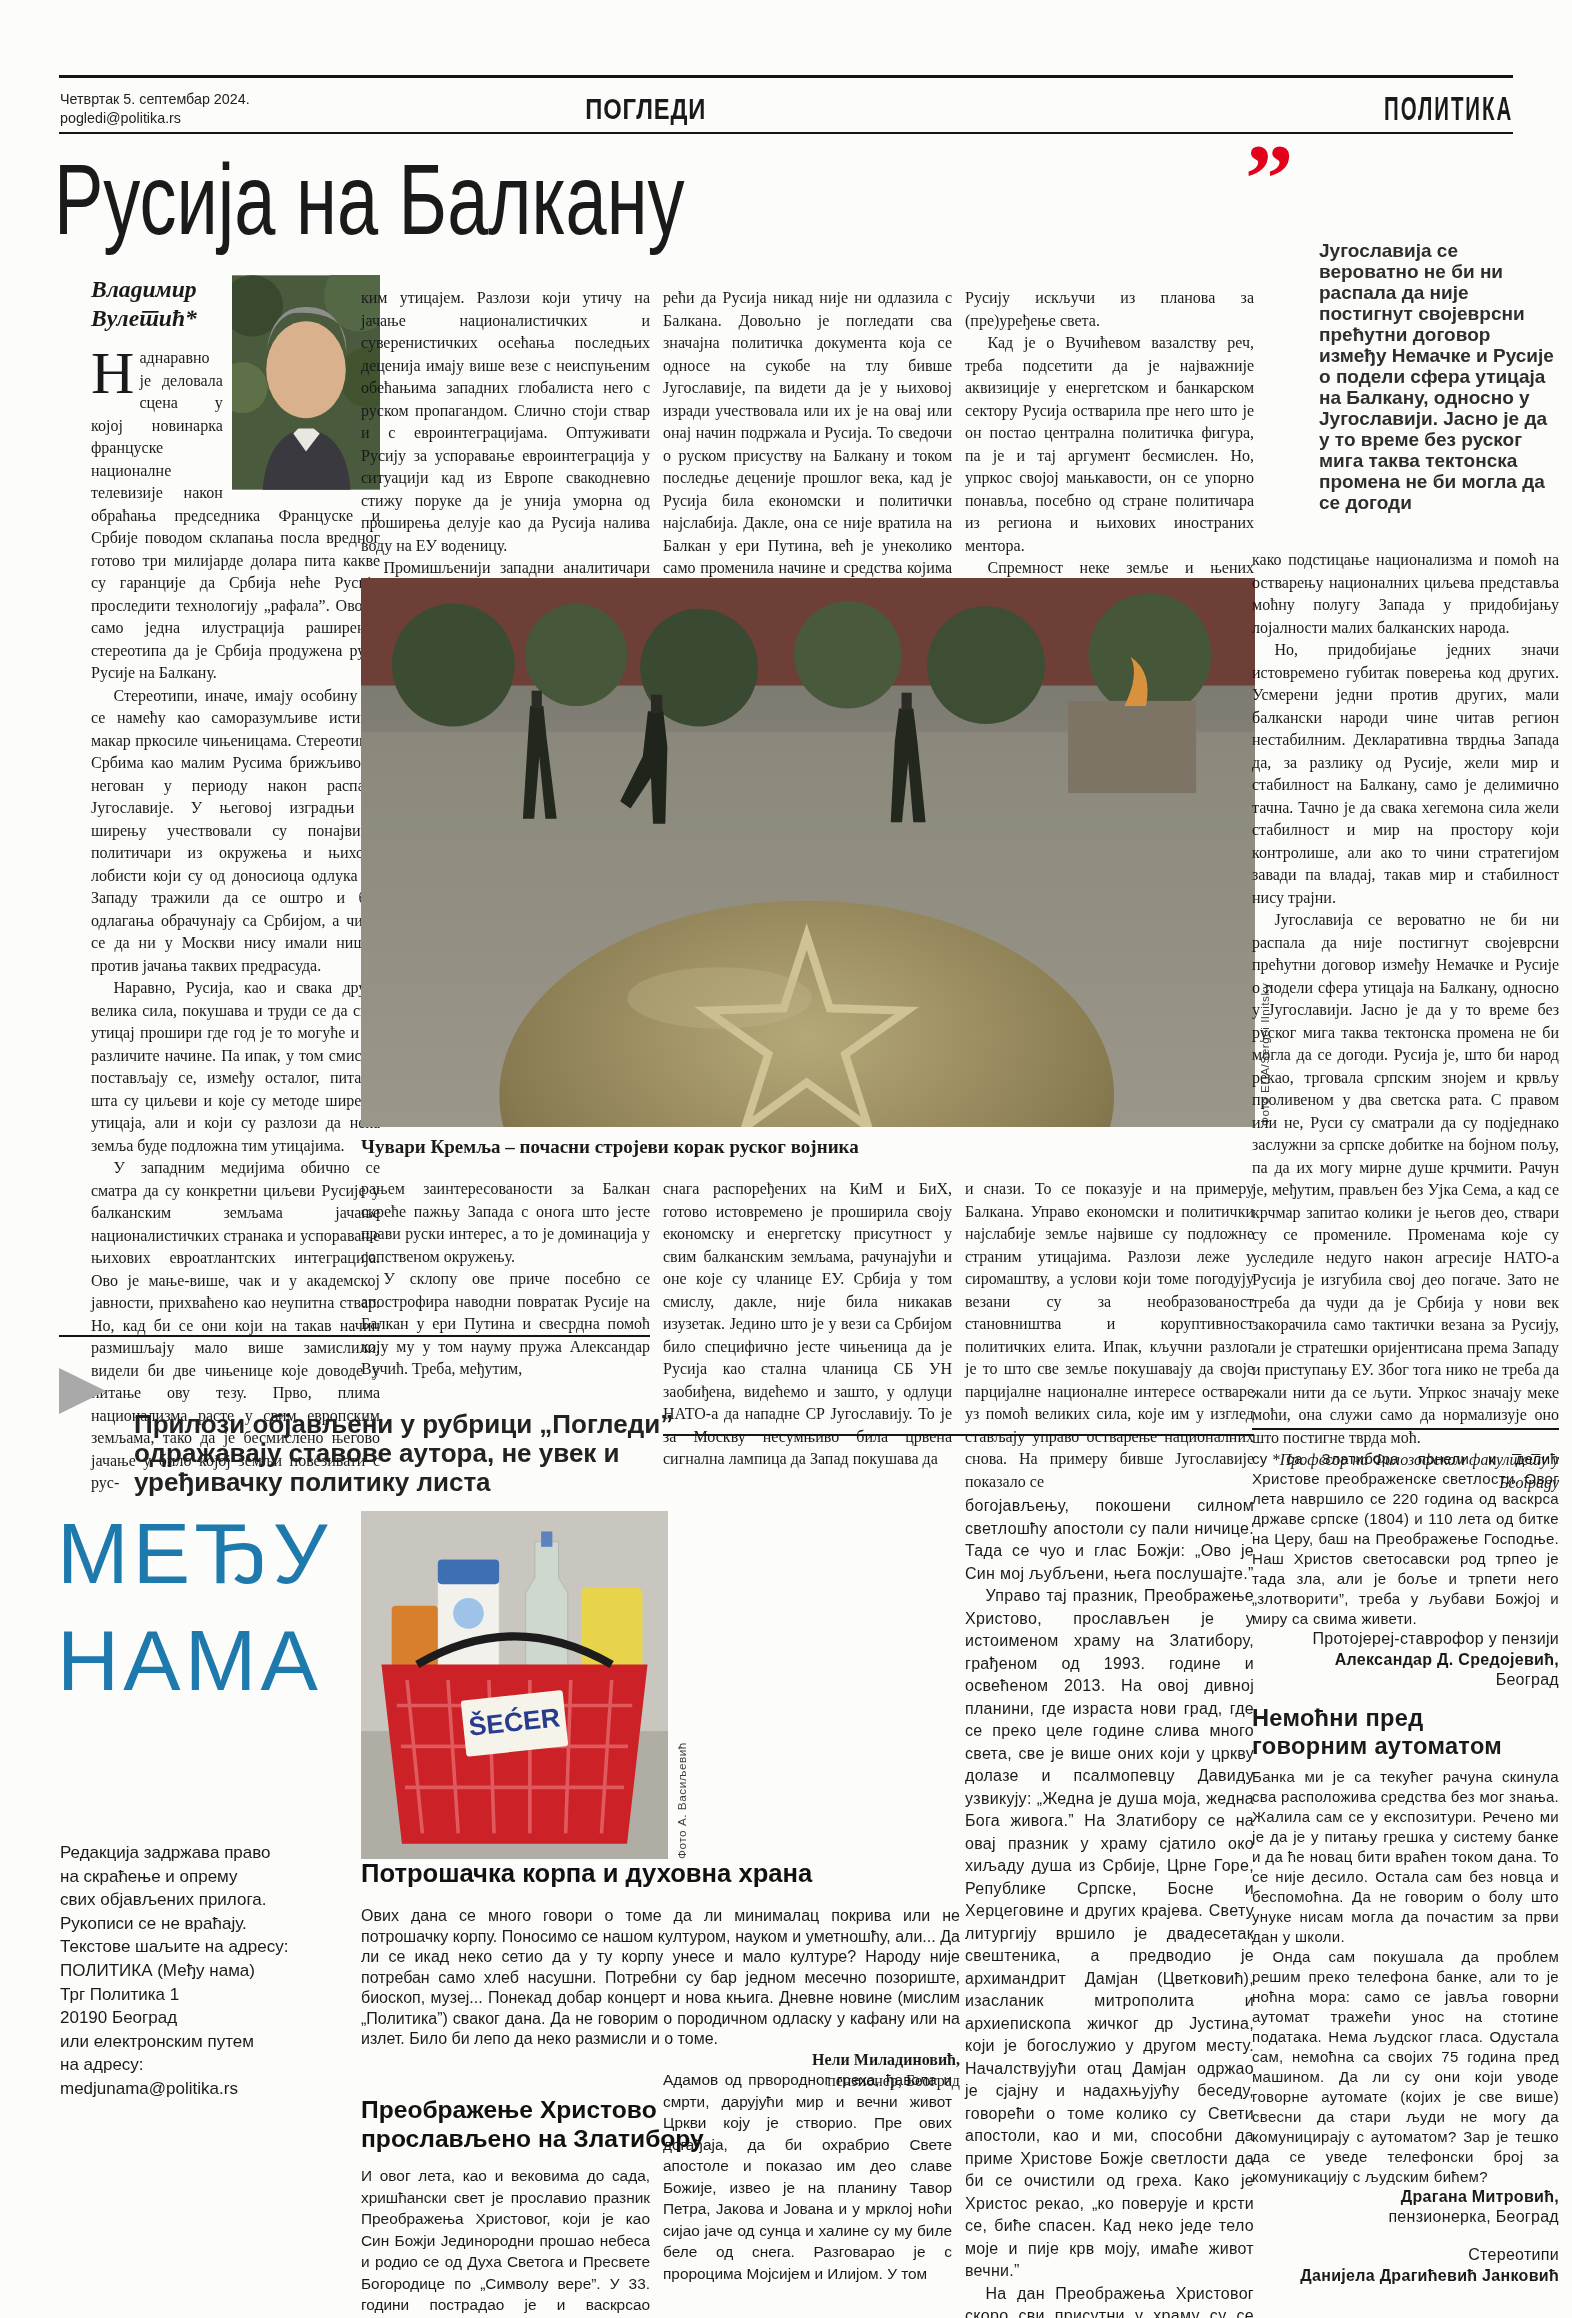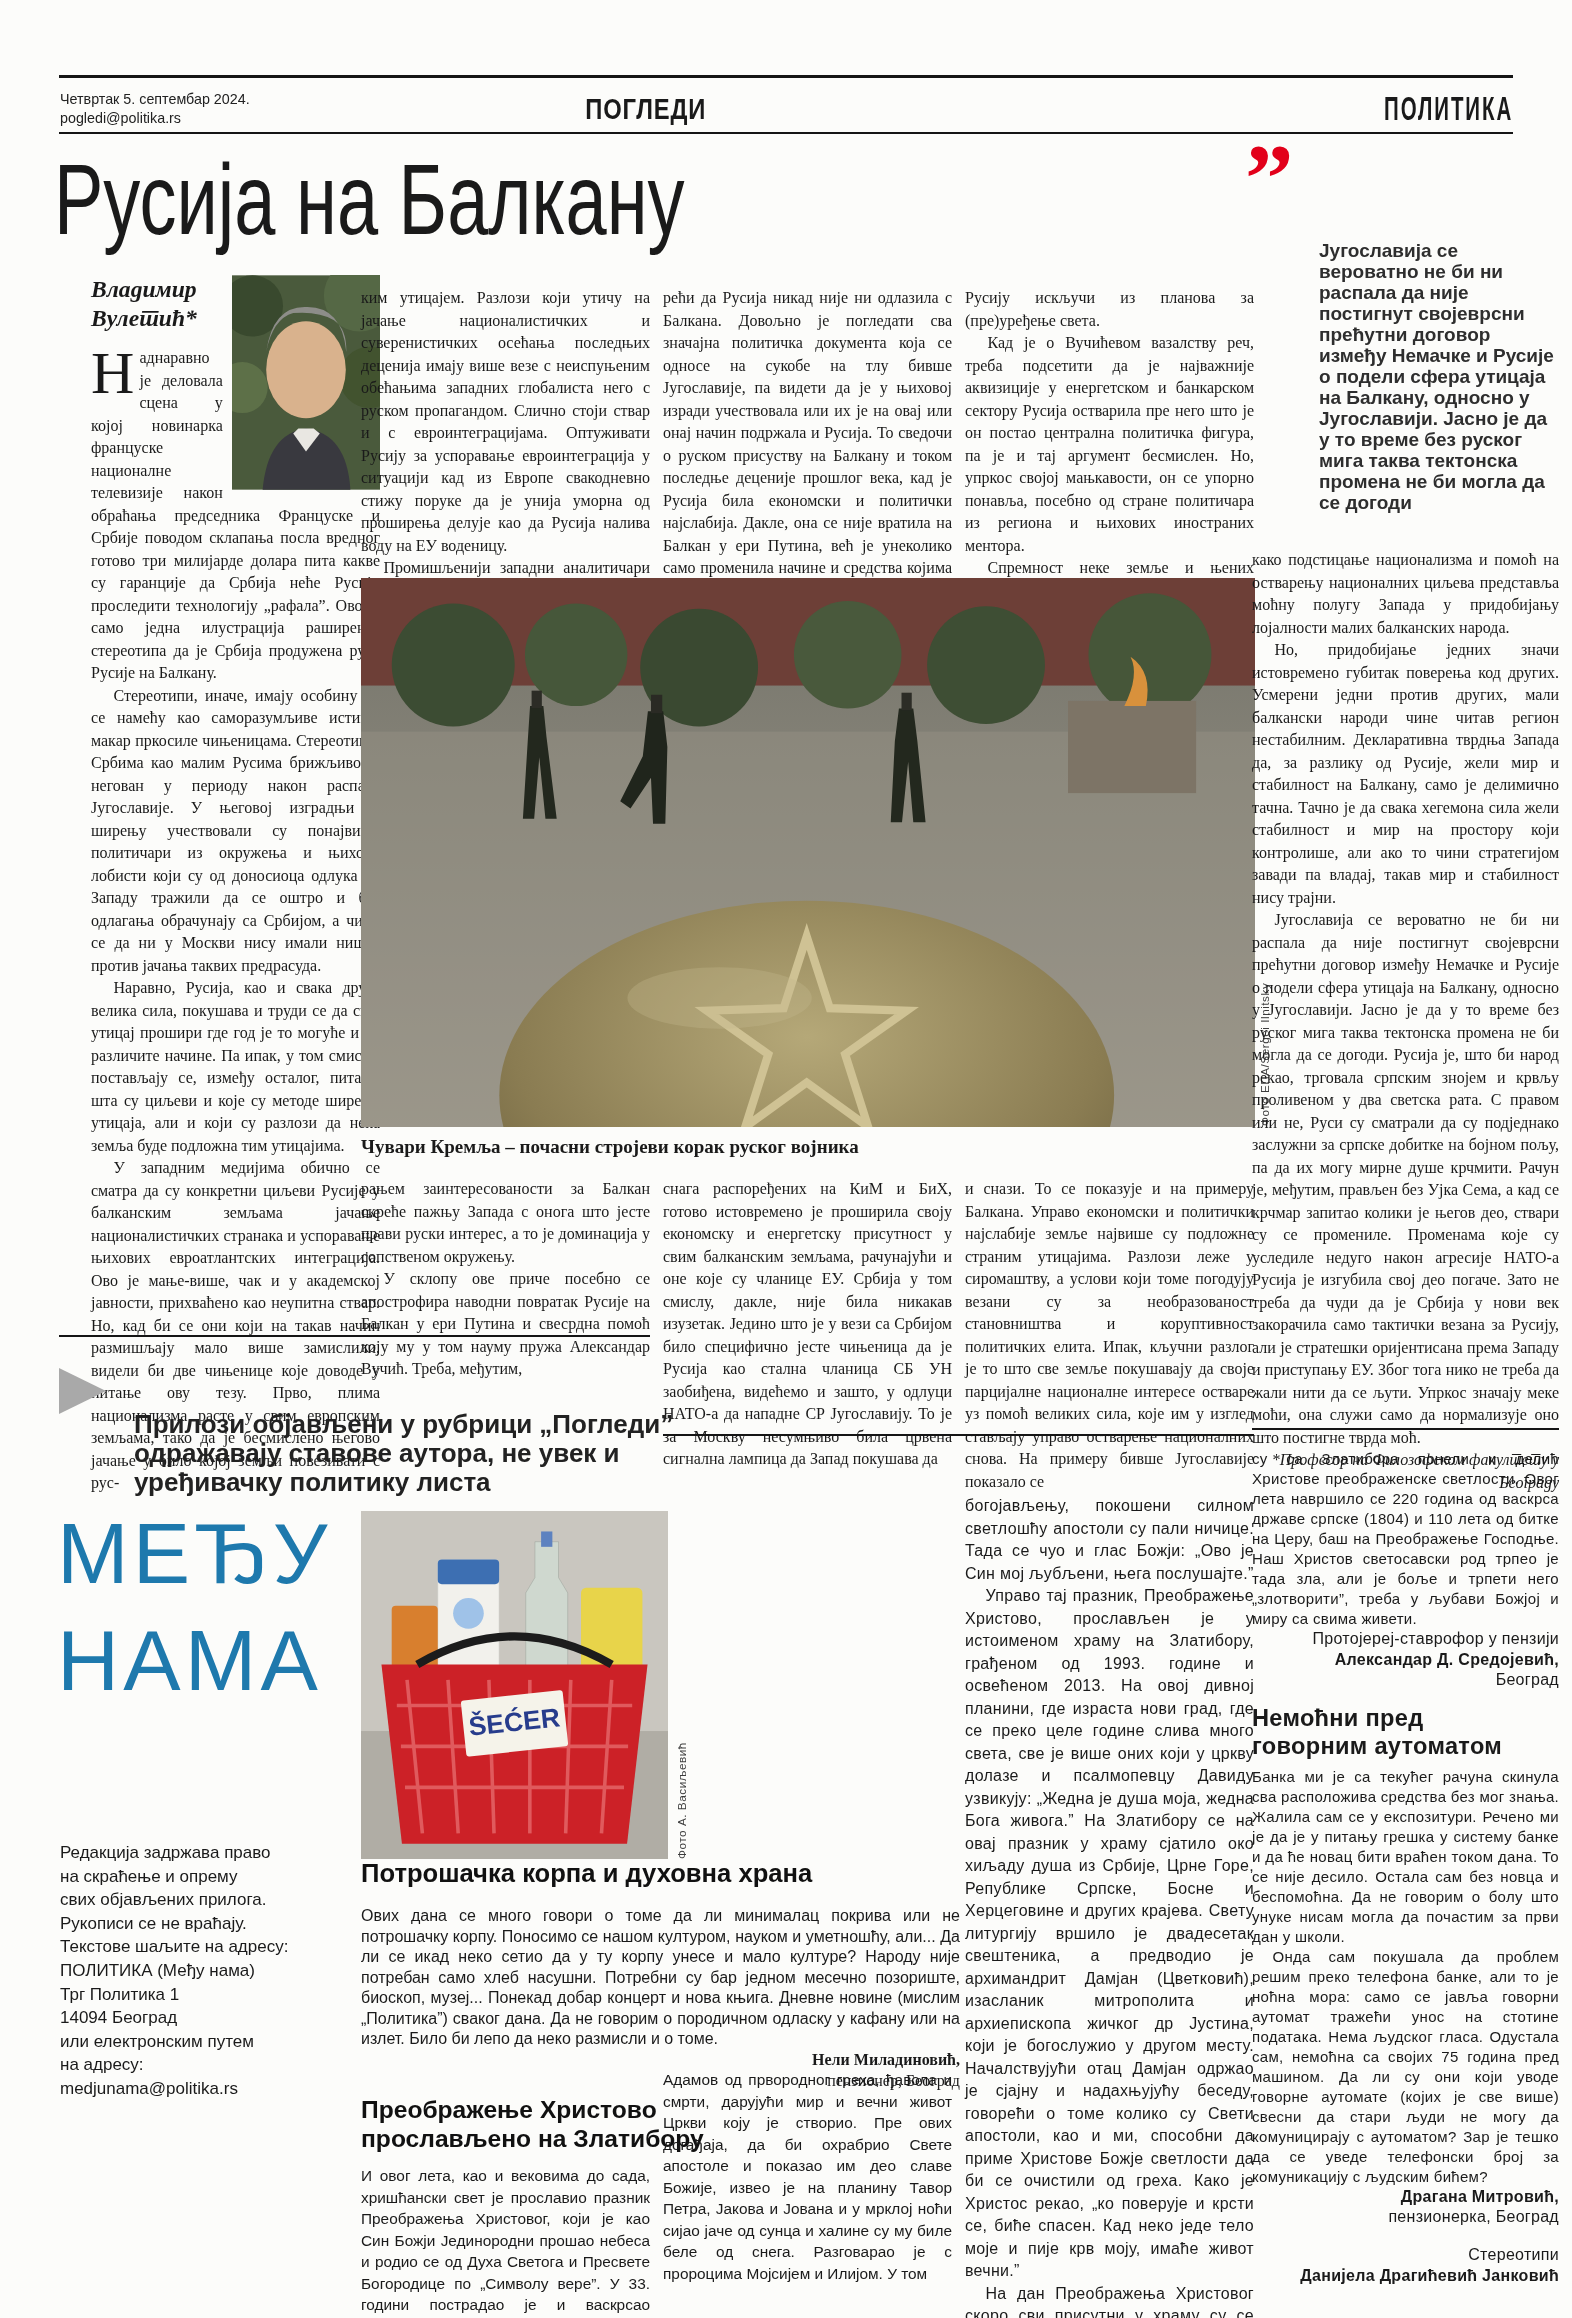--- a/index.html
+++ b/index.html
@@ -203,21 +203,21 @@
 
   <div class="abs among-title">МЕЂУ
 НАМА</div>
   <div class="abs among-side">Редакција задржава право
 на скраћење и опрему
 свих објављених прилога.
 Рукописи се не враћају.
 Текстове шаљите на адресу:
 ПОЛИТИКА (Међу нама)
 Трг Политика 1
-14094 Београд
+20190 Београд
 или електронским путем
 на адресу:
 medjunama@politika.rs</div>
 
   <svg class="abs basket" viewBox="0 0 600 680" xmlns="http://www.w3.org/2000/svg" preserveAspectRatio="none">
     <rect width="600" height="680" fill="#c9c6bf"></rect>
     <rect y="430" width="600" height="250" fill="#b0ada5"></rect>
     <rect x="150" y="95" width="120" height="215" rx="8" fill="#f2f1ec" stroke="#c8c7c2"></rect>
     <rect x="150" y="95" width="120" height="48" rx="8" fill="#3d6fb2"></rect>
     <circle cx="210" cy="200" r="30" fill="#9fc2e8"></circle>

